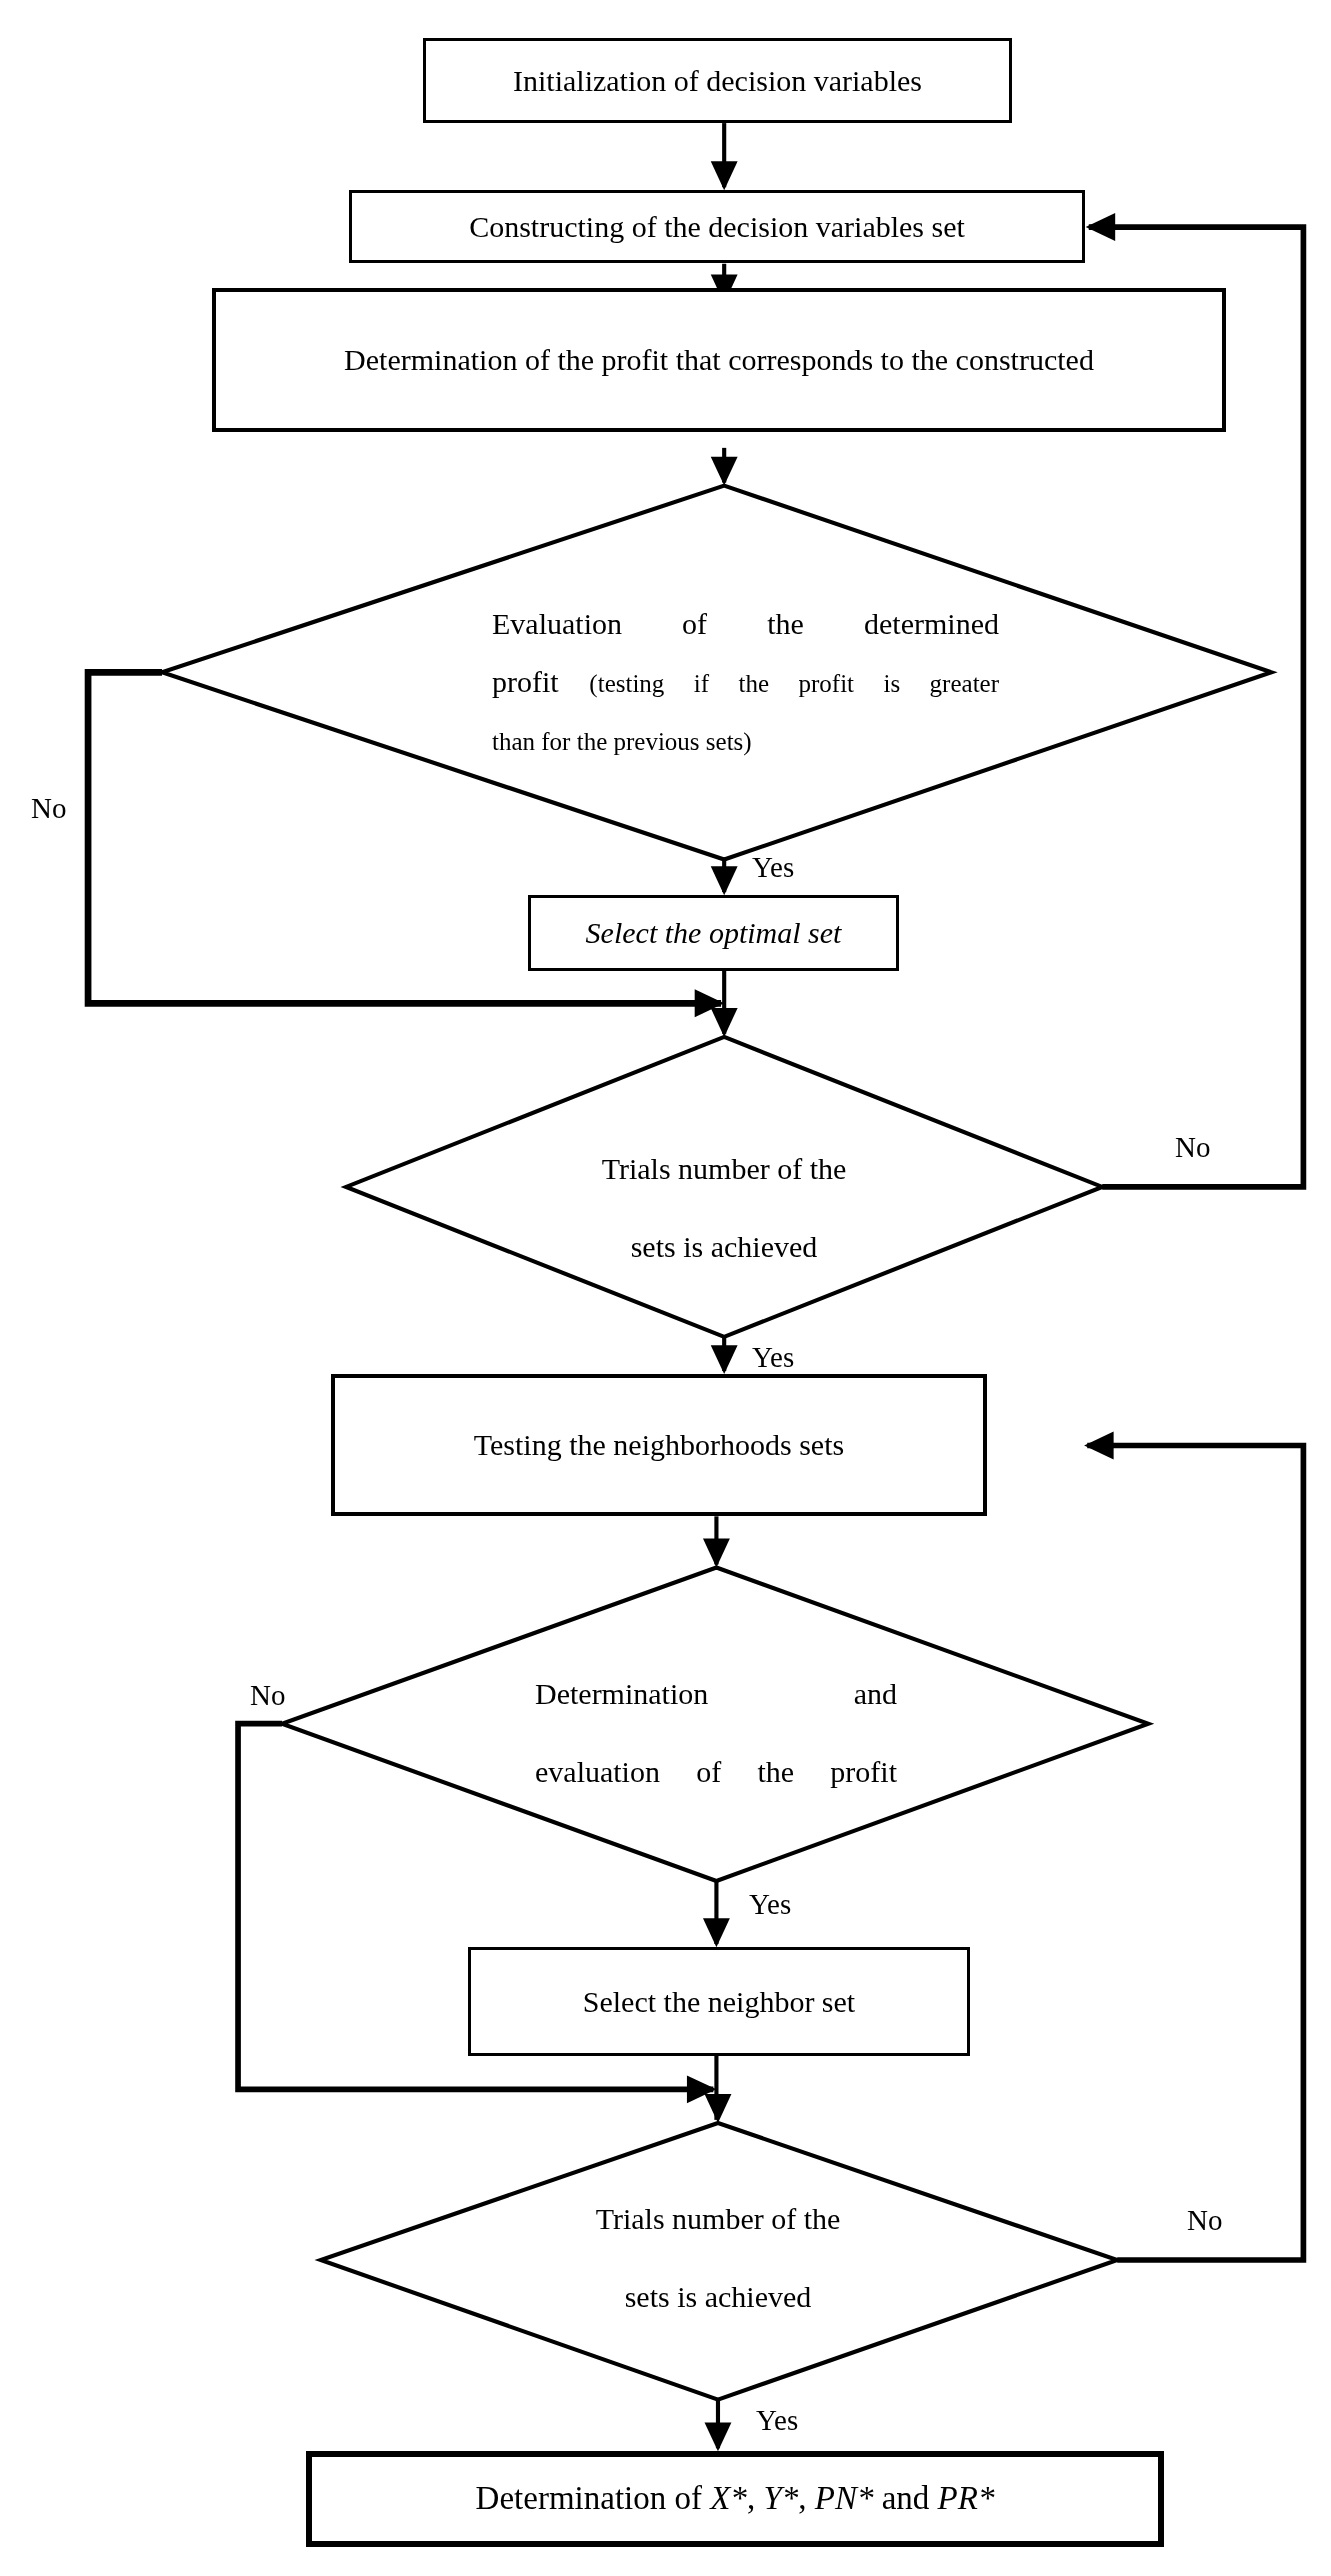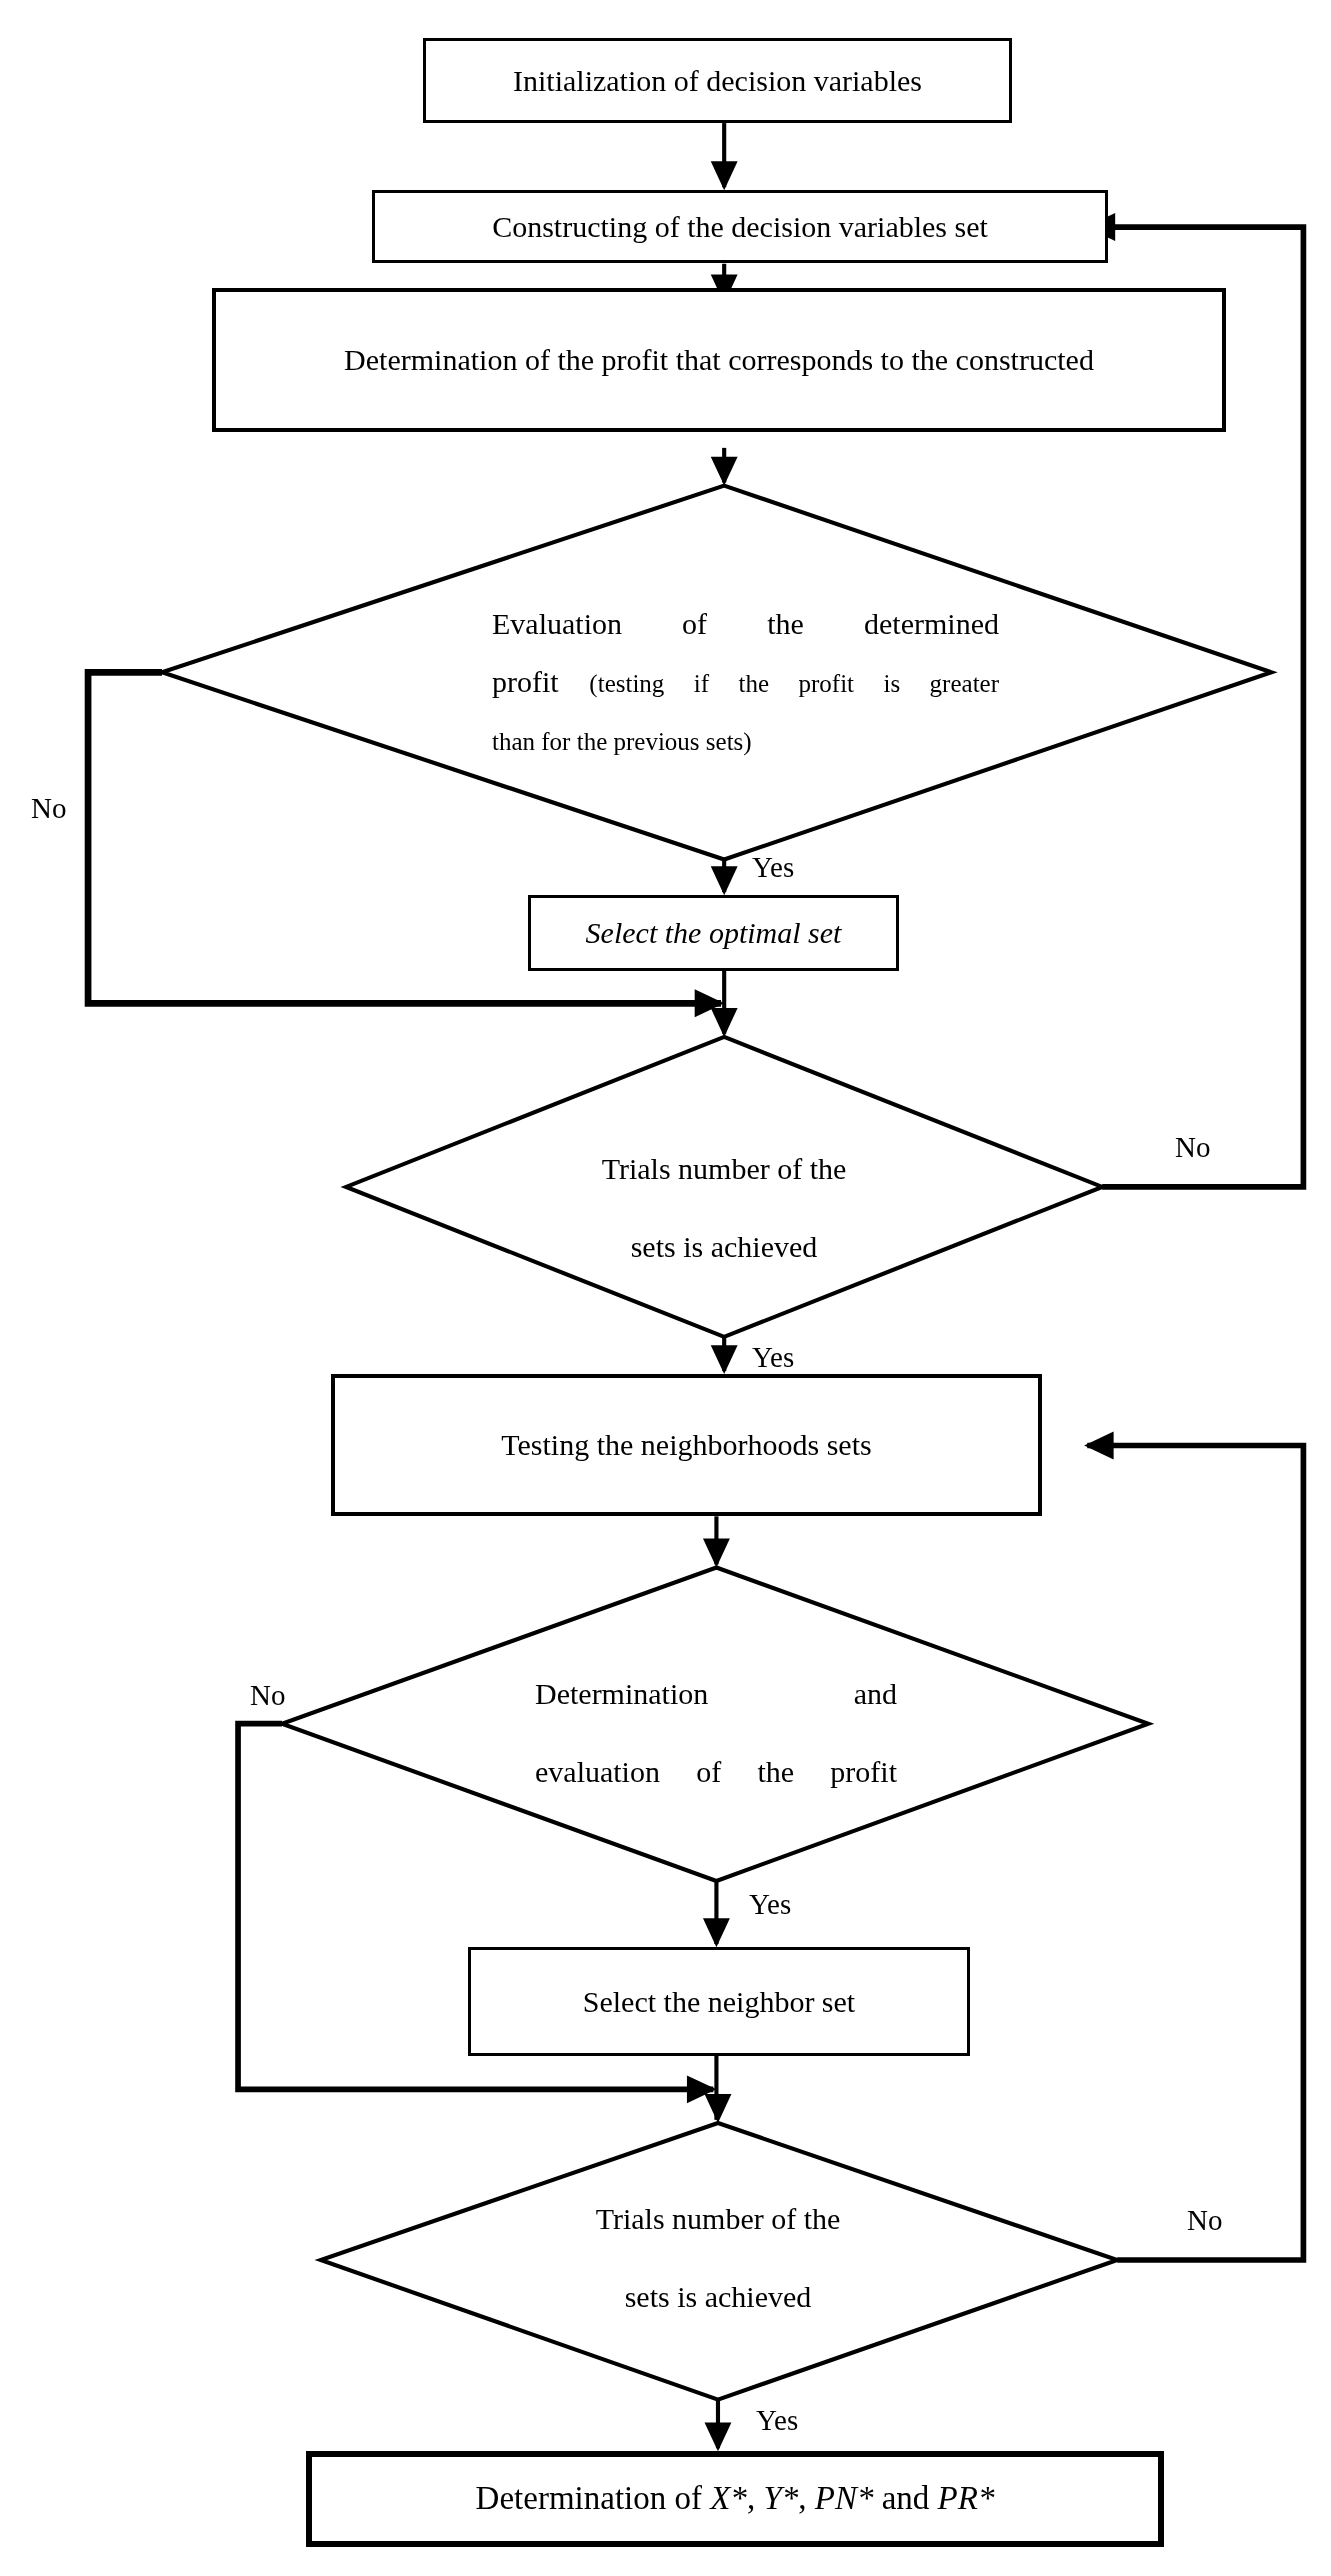--- a/index.html
+++ b/index.html
@@ -86,33 +86,33 @@
     <polygon points="1385,4040 1328,4013 1328,4067" fill="#000000"></polygon>
     <polygon points="1388,4105 1362,4049 1414,4049" fill="#000000"></polygon>
     <polygon points="2096,2795 2153,2768 2153,2822" fill="#000000"></polygon>
     <polygon points="1388,4740 1362,4684 1414,4684" fill="#000000"></polygon>
   </svg>
 
   <div class="box b1" style="left:423px;top:38px;width:589px;height:85px;">
     <span class="ln">Initialization of decision variables</span>
   </div>
 
-  <div class="box b2" style="left:349px;top:190px;width:736px;height:73px;margin-left:23px;">
+  <div class="box b2" style="left:349px;top:190px;width:736px;height:73px;">
     <span class="ln">Constructing of the decision variables set</span>
   </div>
 
   <div class="box b3" style="left:212px;top:288px;width:1014px;height:144px;">
     <span class="ln">Determination of the profit that corresponds to the constructed</span>
   </div>
 
   <div class="box b4" style="left:528px;top:895px;width:371px;height:76px;font-style:italic;">
     <span class="ln">Select the optimal set</span>
   </div>
 
-  <div class="box b5" style="left:331px;top:1374px;width:711px;height:142px;">
+  <div class="box b5" style="left:331px;top:1374px;width:656px;height:142px;">
     <span class="ln">Testing the neighborhoods sets</span>
   </div>
 
   <div class="box b6" style="left:468px;top:1947px;width:502px;height:109px;">
     <span class="ln">Select the neighbor set</span>
   </div>
 
   <div class="box b7" style="left:306px;top:2451px;width:858px;height:96px;">
     <span class="ln"><span>Determination of </span><span class="it">X*</span><span>, </span><span class="it">Y*</span><span>, </span><span class="it">PN*</span><span> and </span><span class="it">PR*</span></span>
   </div>

